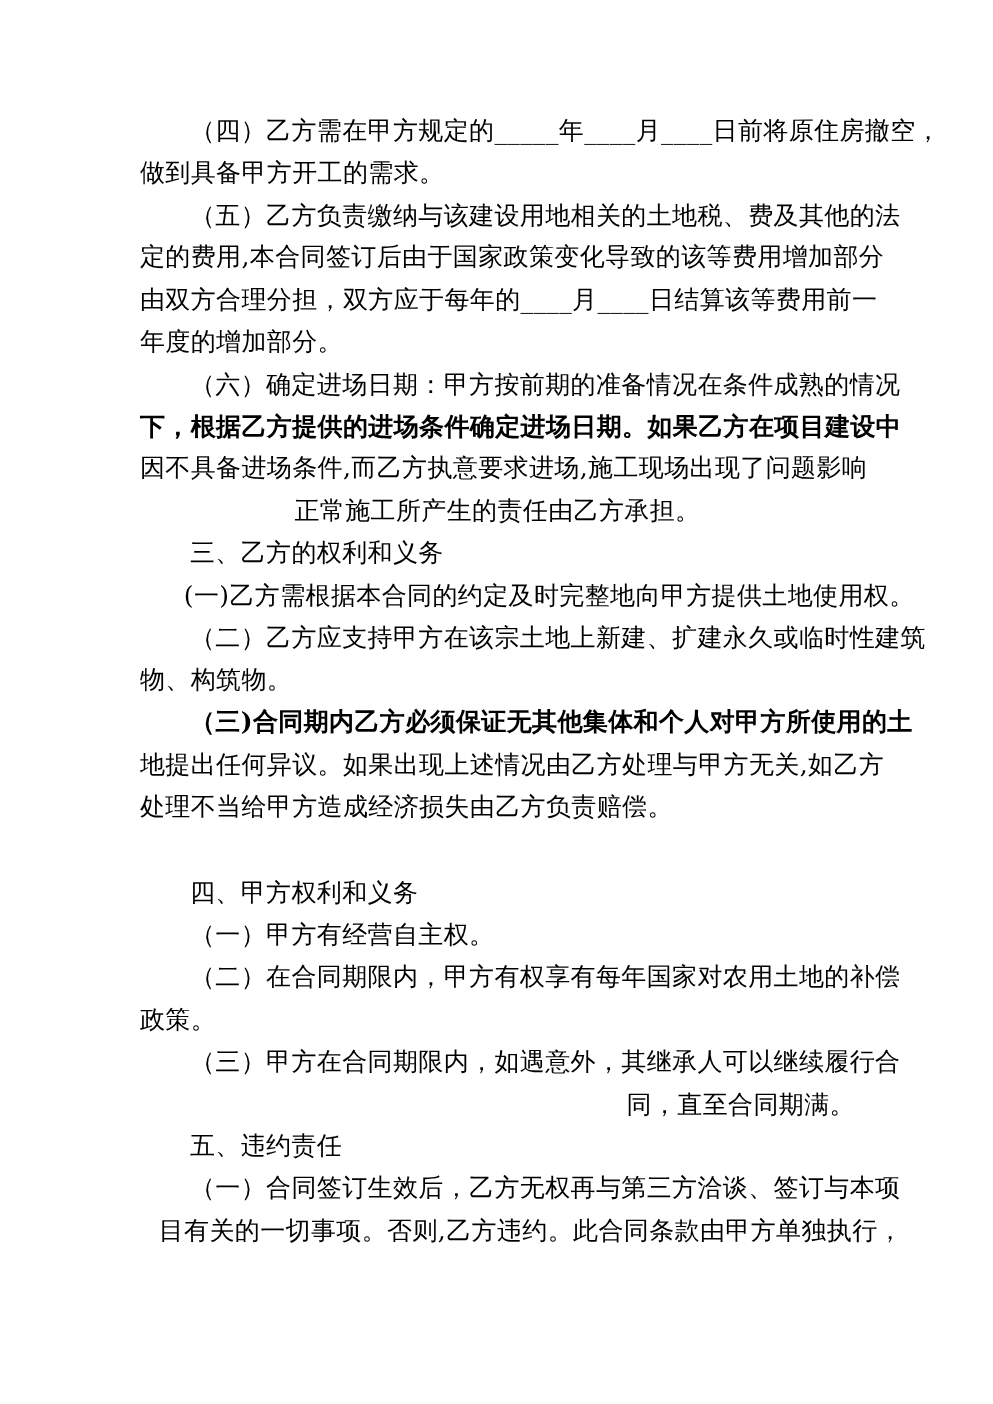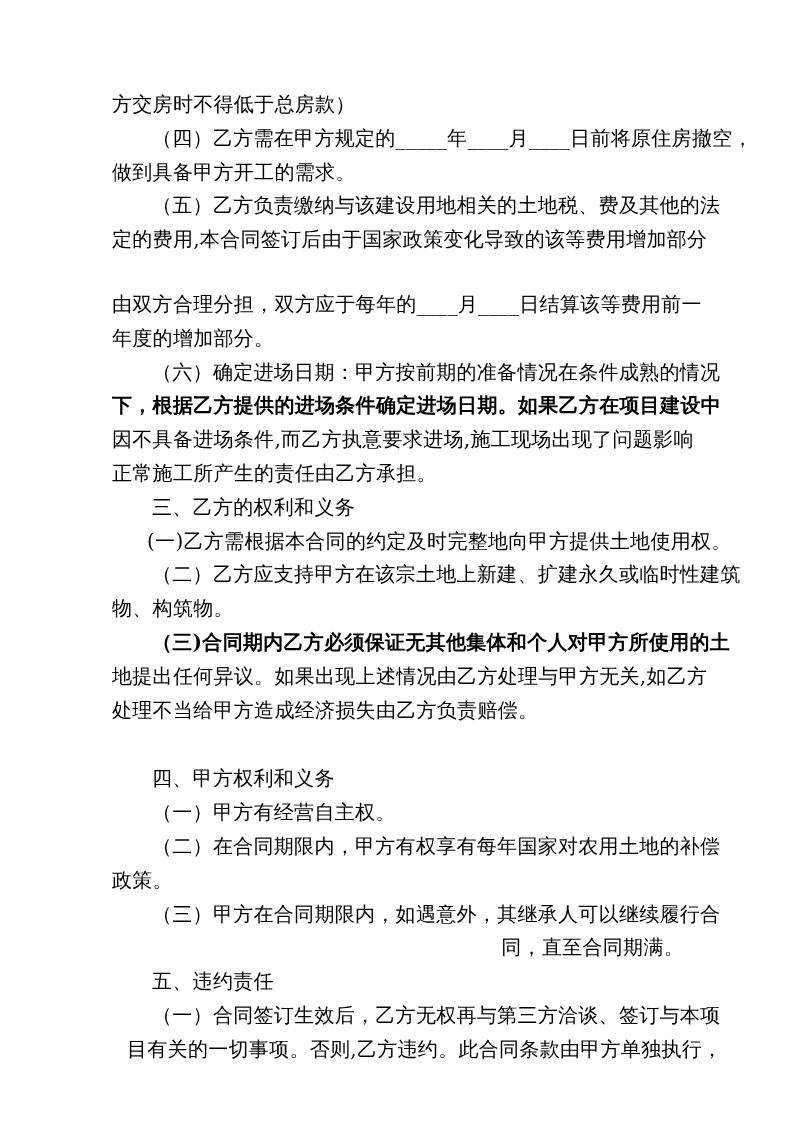--- a/index.html
+++ b/index.html
@@ -35,31 +35,30 @@
     height: 33.8px;
     white-space: pre;
     overflow: visible;
   }
 </style>
 </head>
 <body>
 
 <div class="page">
   <div class="doc-body">
-      <div class="line" style="padding-left: 0em;">方交房时不得低于总房款）</div>
       <div class="line" style="padding-left: 2em;">（四）乙方需在甲方规定的_____年____月____日前将原住房撤空，</div>
       <div class="line" style="padding-left: 0em;">做到具备甲方开工的需求。</div>
       <div class="line" style="padding-left: 2em;">（五）乙方负责缴纳与该建设用地相关的土地税、费及其他的法</div>
       <div class="line" style="padding-left: 0em;">定的费用,本合同签订后由于国家政策变化导致的该等费用增加部分</div>
-      <div class="line" style="padding-left: 0em; margin-top: 31px;">由双方合理分担，双方应于每年的____月____日结算该等费用前一</div>
+      <div class="line" style="padding-left: 0em;">由双方合理分担，双方应于每年的____月____日结算该等费用前一</div>
       <div class="line" style="padding-left: 0em;">年度的增加部分。</div>
       <div class="line" style="padding-left: 2em;">（六）确定进场日期：甲方按前期的准备情况在条件成熟的情况</div>
       <div class="line" style="padding-left: 0em; font-weight: bold;">下，根据乙方提供的进场条件确定进场日期。如果乙方在项目建设中</div>
       <div class="line" style="padding-left: 0em;">因不具备进场条件,而乙方执意要求进场,施工现场出现了问题影响</div>
-      <div class="line" style="padding-left: 0em;">正常施工所产生的责任由乙方承担。</div>
+      <div class="line" style="padding-left: 0em; text-align: center;">正常施工所产生的责任由乙方承担。</div>
       <div class="line" style="padding-left: 2em;">三、乙方的权利和义务</div>
       <div class="line" style="padding-left: 1.75em;">(一)乙方需根据本合同的约定及时完整地向甲方提供土地使用权。</div>
       <div class="line" style="padding-left: 2em;">（二）乙方应支持甲方在该宗土地上新建、扩建永久或临时性建筑</div>
       <div class="line" style="padding-left: 0em;">物、构筑物。</div>
       <div class="line" style="padding-left: 2em; font-weight: bold;">（三)合同期内乙方必须保证无其他集体和个人对甲方所使用的土</div>
       <div class="line" style="padding-left: 0em;">地提出任何异议。如果出现上述情况由乙方处理与甲方无关,如乙方</div>
       <div class="line" style="padding-left: 0em;">处理不当给甲方造成经济损失由乙方负责赔偿。</div>
       <div class="line" style="padding-left: 2em; margin-top: 35px;">四、甲方权利和义务</div>
       <div class="line" style="padding-left: 2em;">（一）甲方有经营自主权。</div>
       <div class="line" style="padding-left: 2em;">（二）在合同期限内，甲方有权享有每年国家对农用土地的补偿</div>

